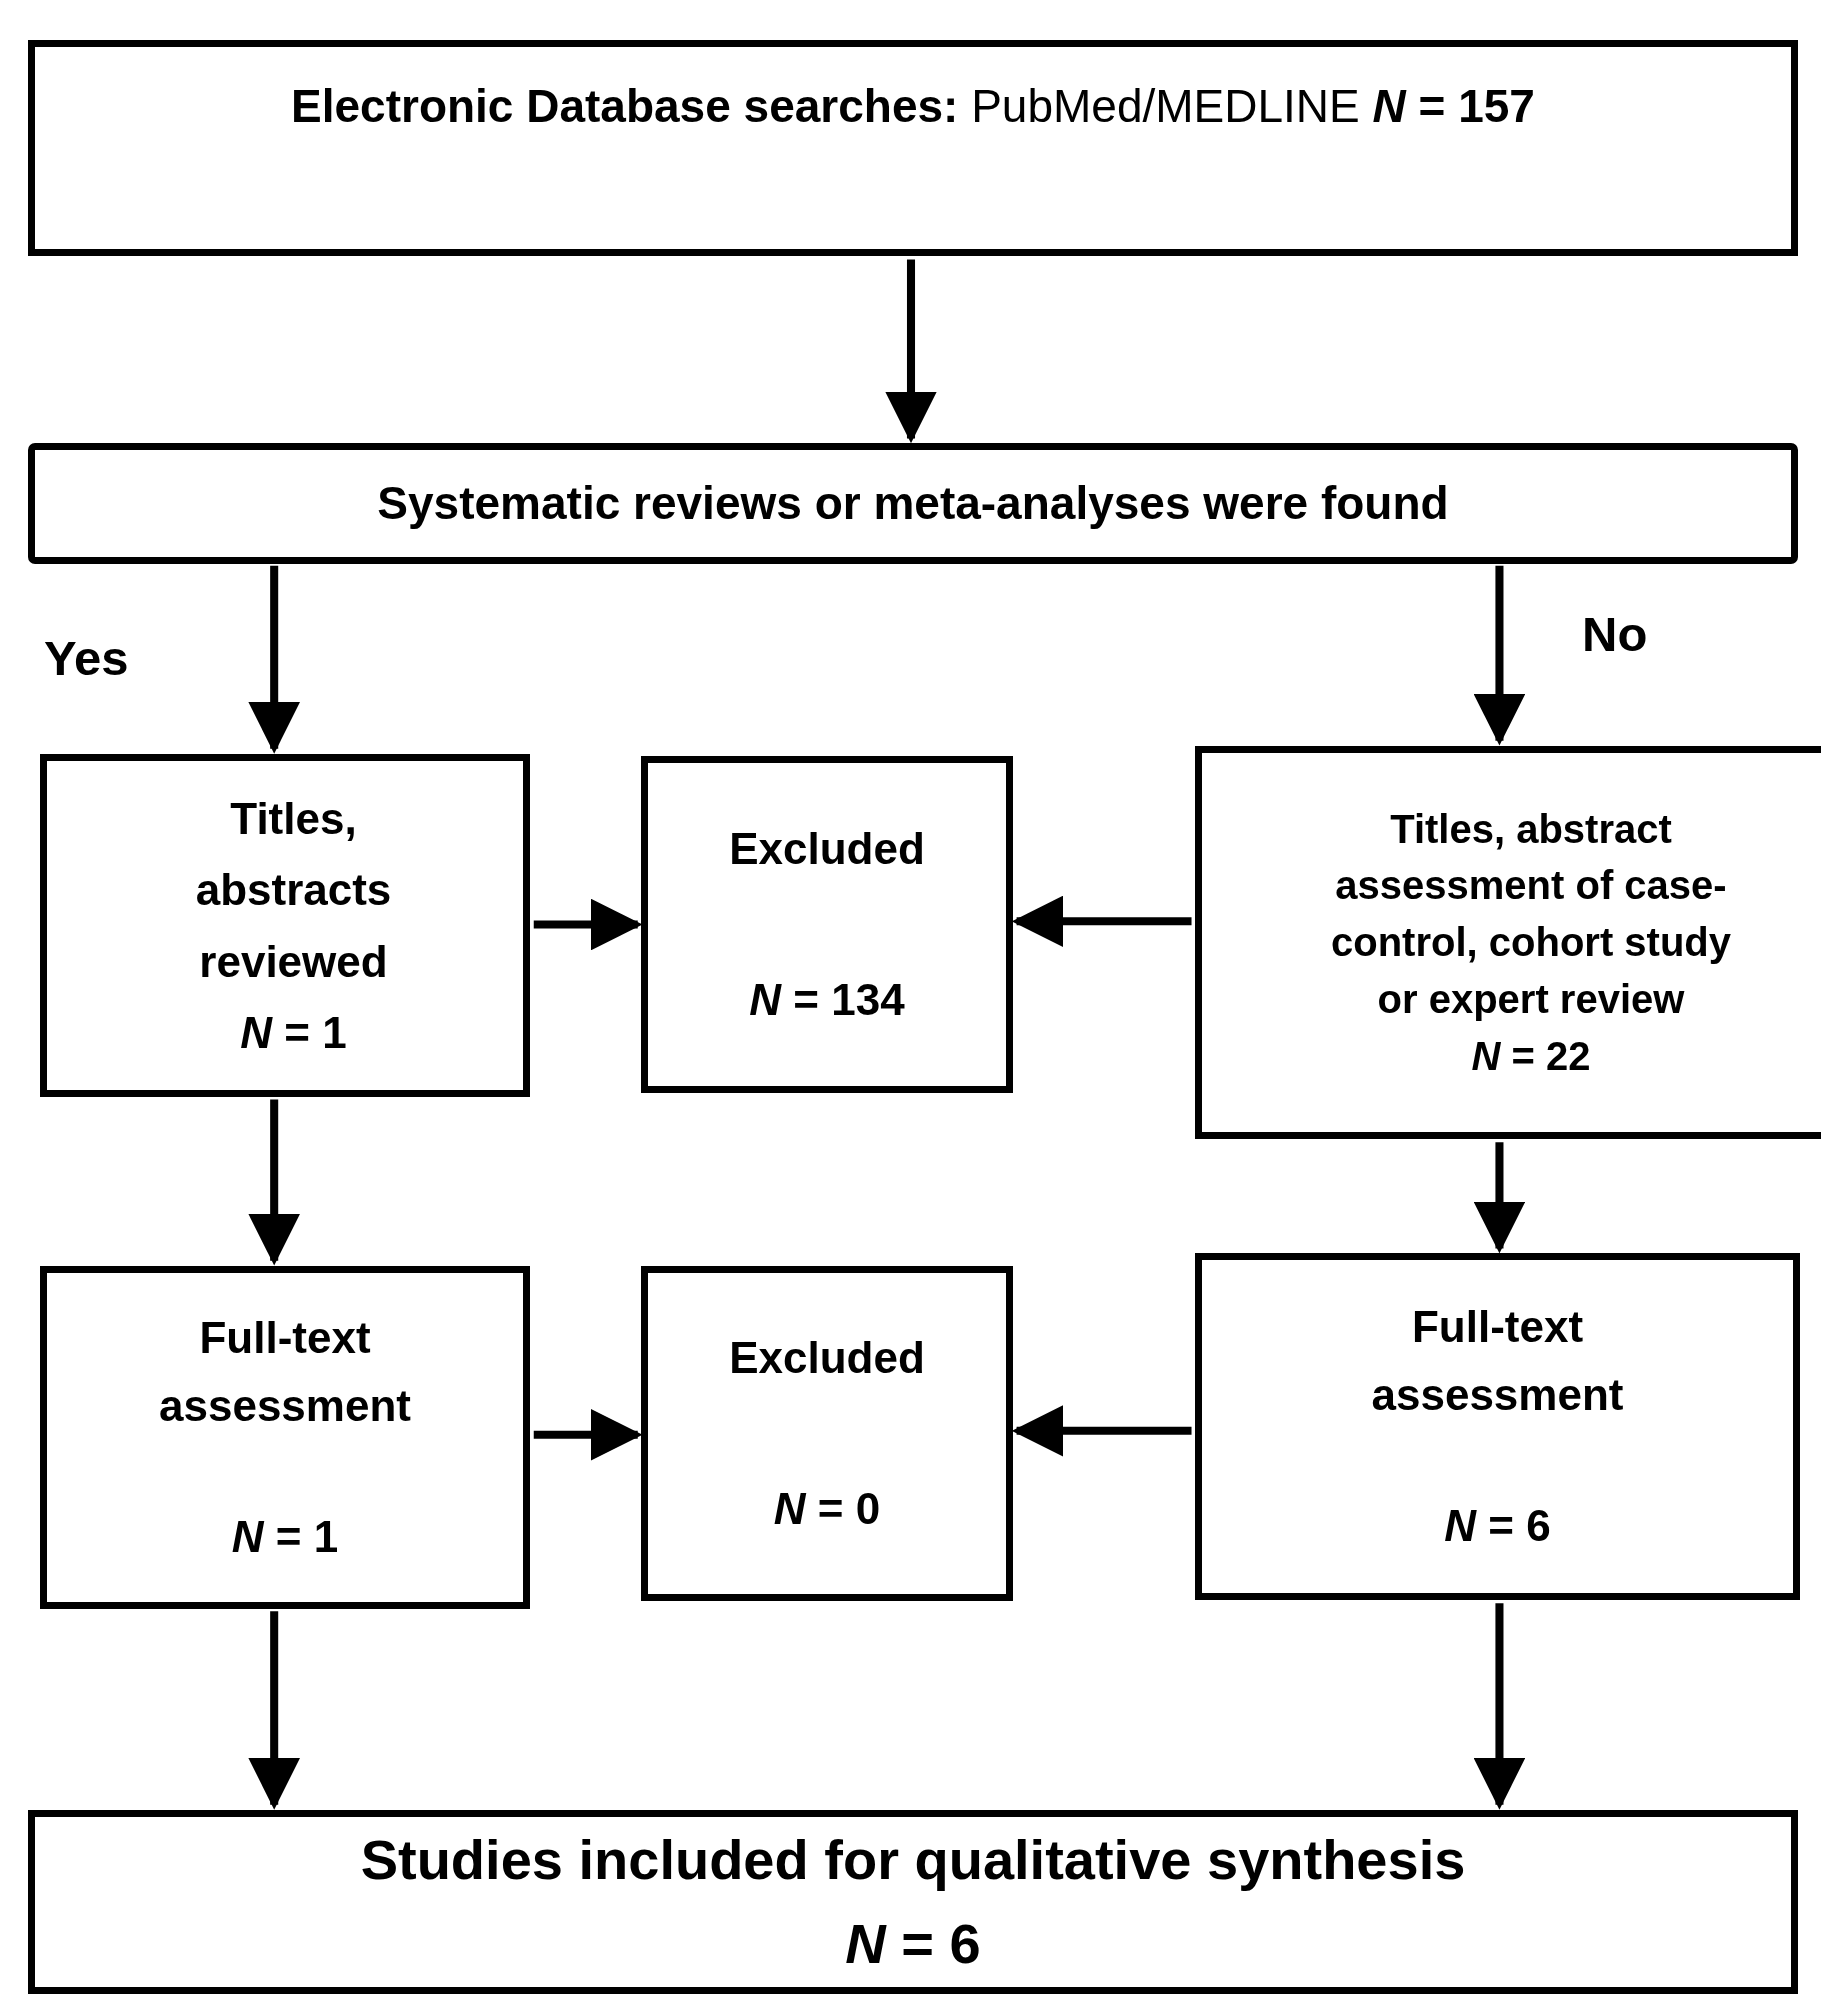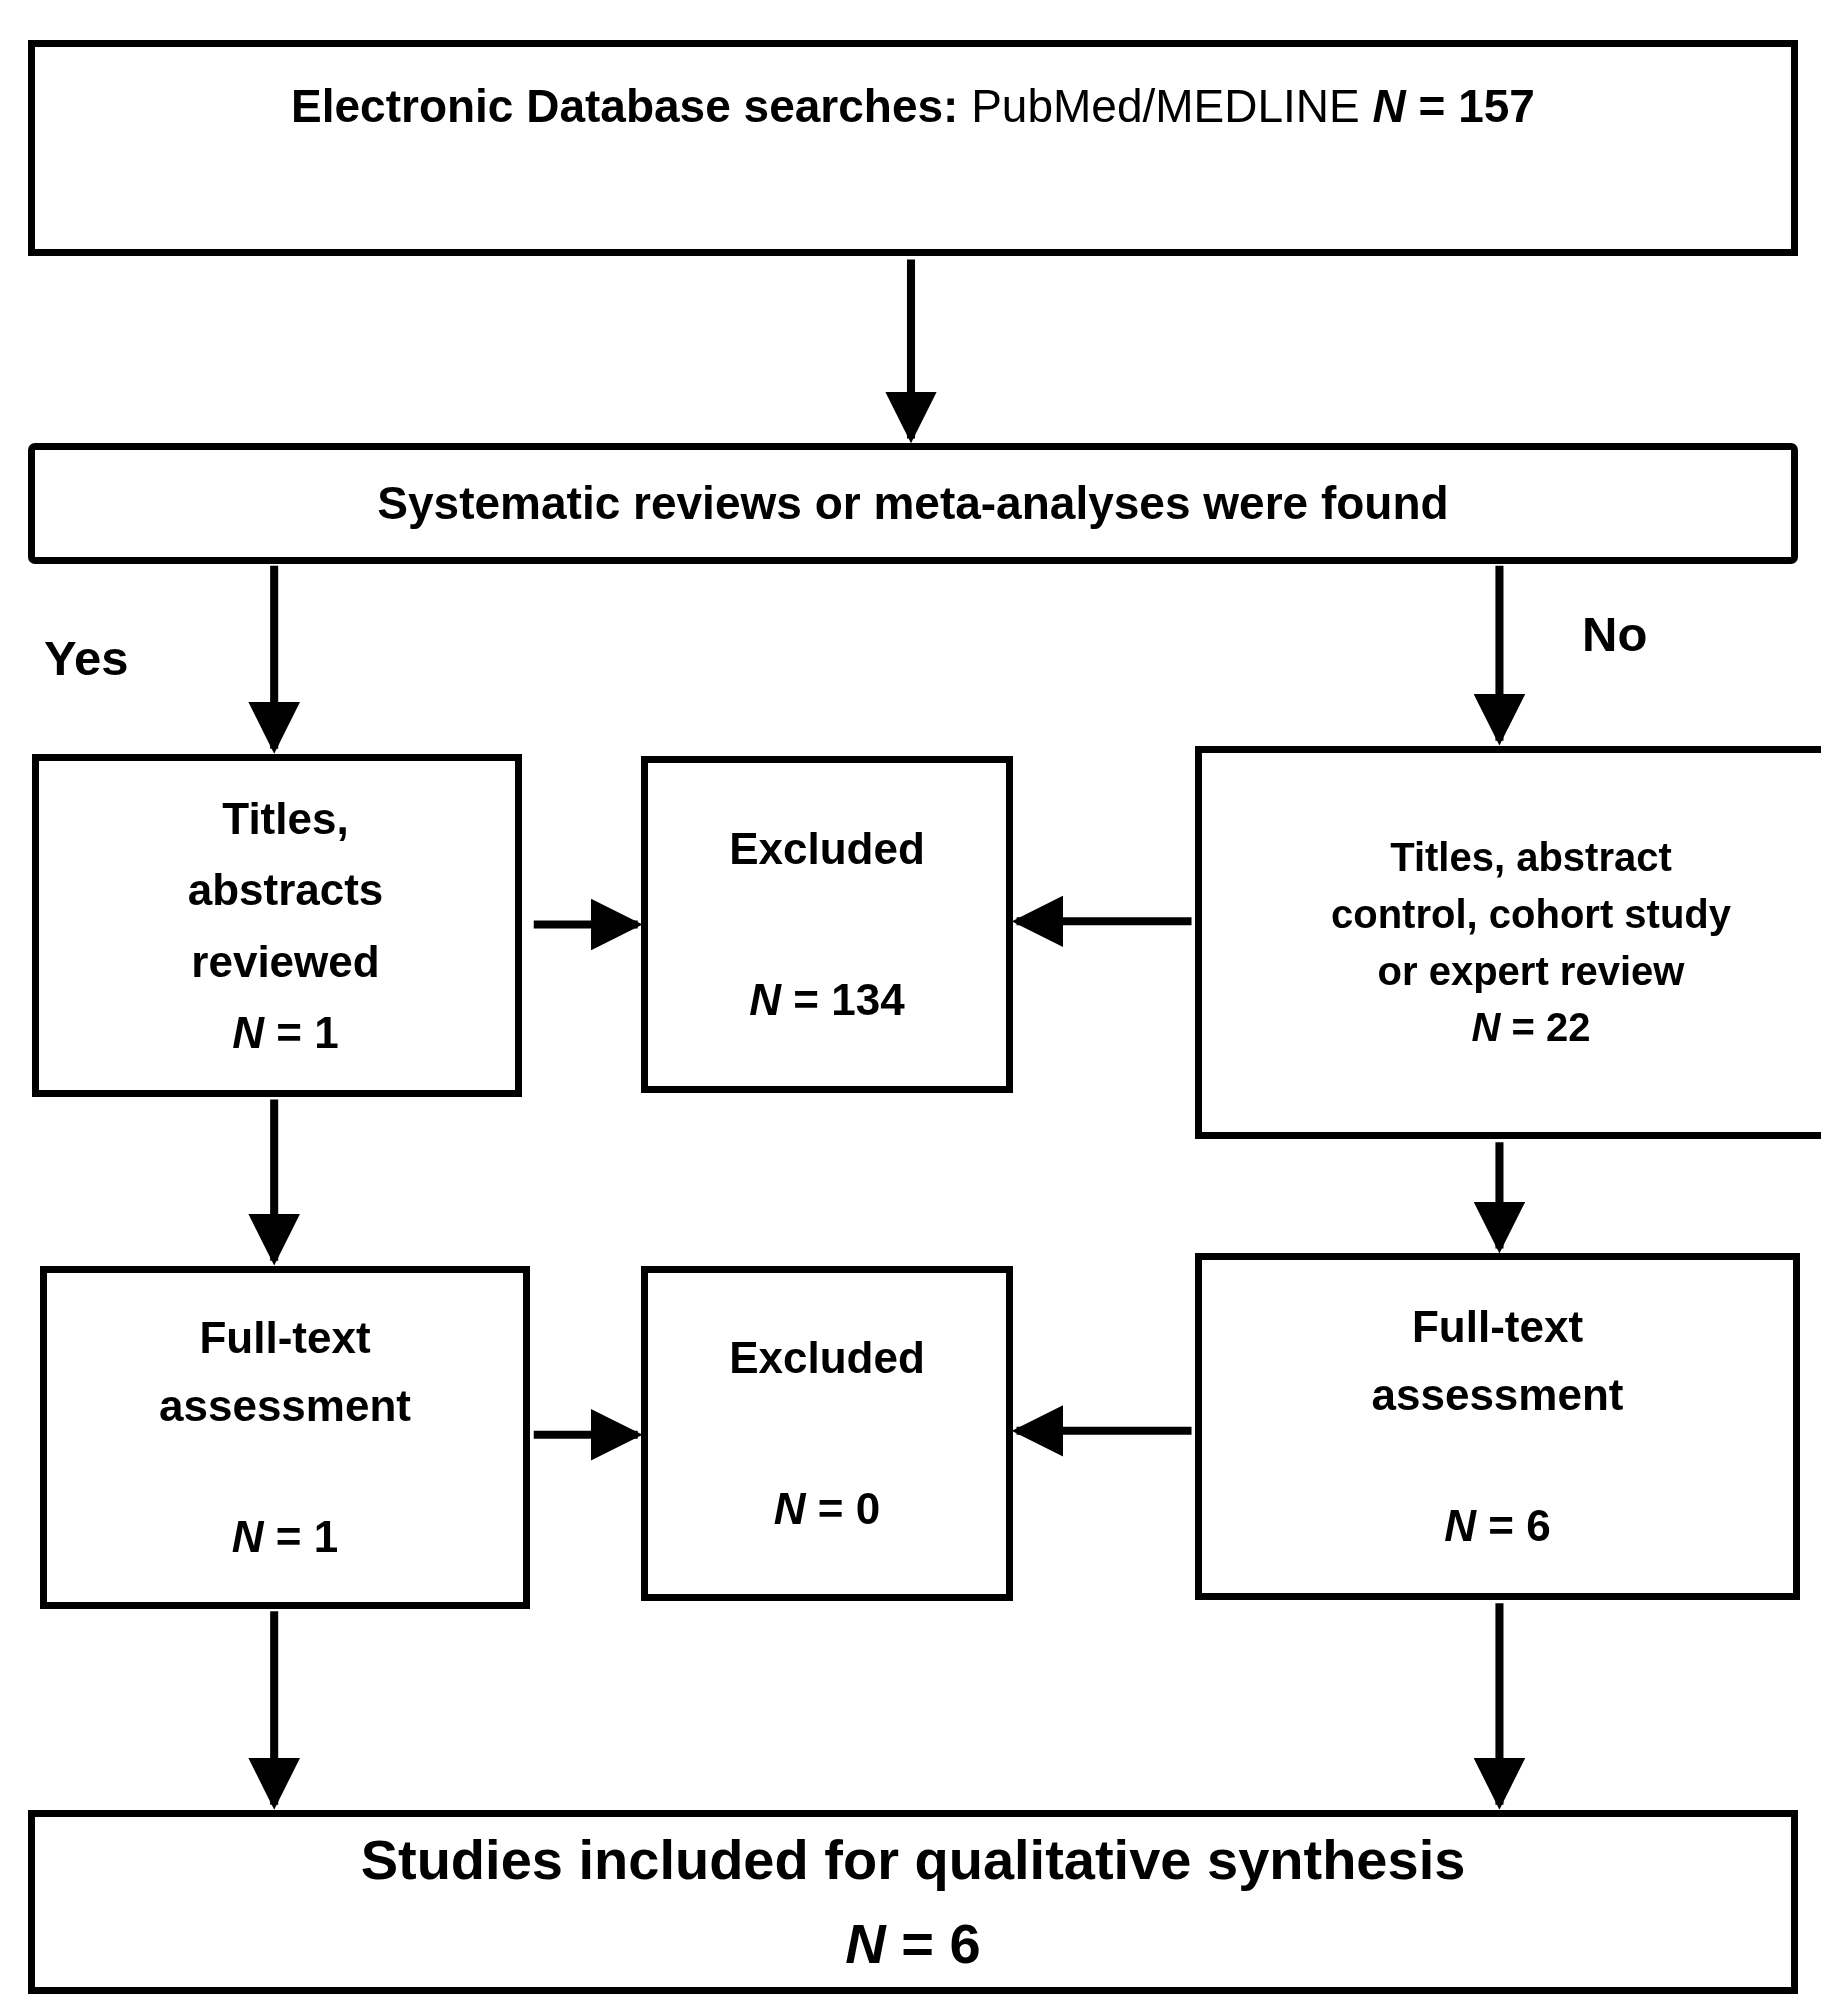--- a/index.html
+++ b/index.html
@@ -31,21 +31,21 @@
     left: 28px; top: 32px; width: 1770px; height: 216px;
     justify-content: flex-start;
     padding-top: 22.6px;
     font-size: 46px;
   }
   .decision-box {
     left: 28px; top: 435px; width: 1770px; height: 121px;
     font-size: 46px;
     border-radius: 7px;
   }
-  .box-a { left: 32px;   top: 746px;  width: 490px; height: 343px; line-height: 1.62; padding-left: 17px; }
+  .box-a { left: 40px;   top: 746px;  width: 490px; height: 343px; line-height: 1.62; padding-left: 17px; }
   .box-b { left: 641px;  top: 748px;  width: 372px; height: 337px; }
   .box-c { left: 1195px; top: 738px;  width: 672px; height: 393px; font-size: 40px; line-height: 1.42; }
   .box-d { left: 40px;   top: 1258px; width: 490px; height: 343px; line-height: 1.55; }
   .box-e { left: 641px;  top: 1258px; width: 372px; height: 335px; }
   .box-f { left: 1195px; top: 1245px; width: 605px; height: 347px; line-height: 1.55; }
   .bottom-box {
     left: 28px; top: 1802px; width: 1770px; height: 184px;
     font-size: 56px; line-height: 1.5;
   }
   .gap-big   { margin-top: 81px; }
@@ -120,20 +120,21 @@
   <div class="box box-b">
     <div>Excluded</div>
     <div class="gap-big">
       <span class="nit">N</span>
       <span>= 134</span>
     </div>
   </div>
 
   <div class="box box-c">
     <div>Titles, abstract</div>
+    <div>assessment of case-</div>
     <div>control, cohort study</div>
     <div>or expert review</div>
     <div>
       <span class="nit">N</span>
       <span>= 22</span>
     </div>
   </div>
 
   <div class="box box-d">
     <div>Full-text</div>

